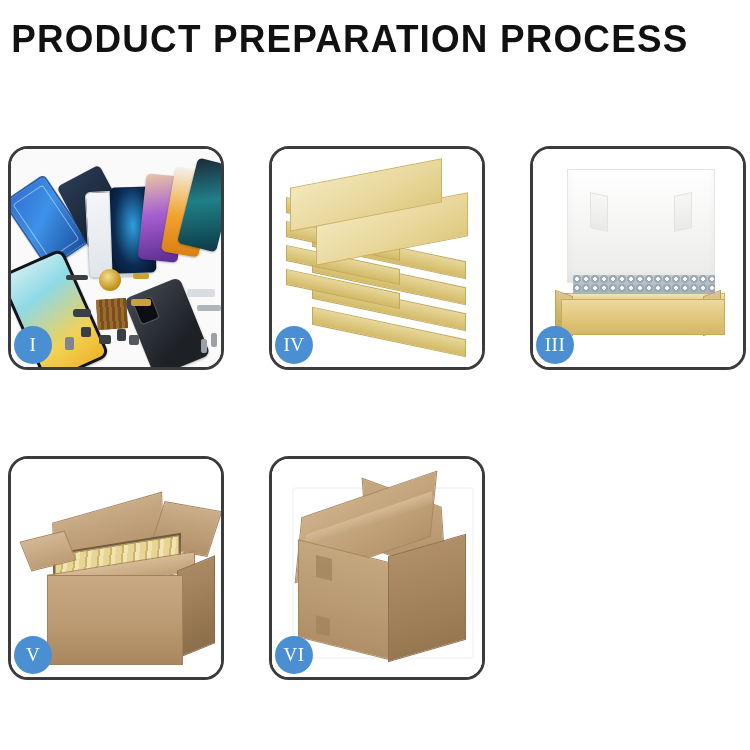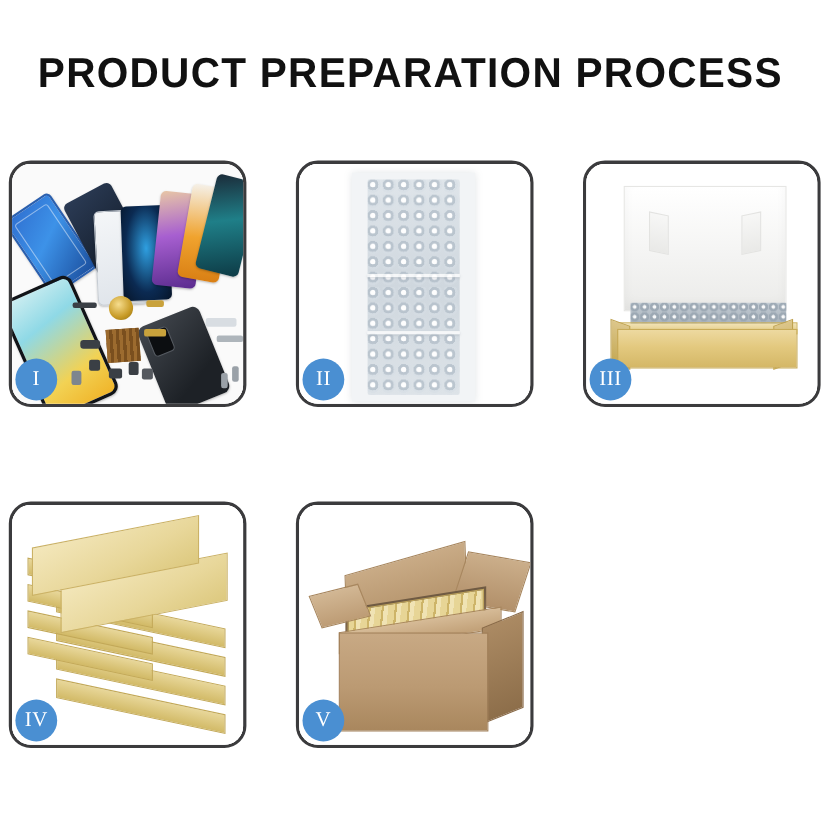--- a/index.html
+++ b/index.html
@@ -18,24 +18,23 @@
   .page {
     position: relative;
     width: 750px;
     height: 750px;
     background: #ffffff;
   }
 
   
   .header {
     position: absolute;
-    top: 48px;
+    top: 20px;
     left: 0;
     width: 746px;
-    text-align: center;
   }
   .title {
     font-family: "Liberation Sans", sans-serif;
     font-size: 38px;
     font-weight: 700;
     color: #111111;
     letter-spacing: 1.2px;
     line-height: 1;
     transform: scaleX(0.97);
     white-space: nowrap;
@@ -459,31 +458,48 @@
           <div class="prt s9"></div>
           <div class="prt s10"></div>
           <div class="prt s11"></div>
           <div class="prt s12"></div>
           <div class="prt s13"></div>
         </div>
       </div>
       <div class="badge">I</div>
     </div>
 
+
     <div class="panel">
       <div class="panel-inner">
-        <div class="scene-bubble">
-          <div class="bubble-sheet">
-            <div class="bubble-core"></div>
-            <div class="bubble-seam a"></div>
-            <div class="bubble-seam b"></div>
-          </div>
+        <div class="scene-stack">
+          <div class="stk-side s-l1"></div>
+          <div class="stk-side s-l2"></div>
+          <div class="stk-side s-l3"></div>
+          <div class="stk-side s-l4"></div>
+          <div class="stk-side s-r1"></div>
+          <div class="stk-side s-r2"></div>
+          <div class="stk-side s-r3"></div>
+          <div class="stk-side s-r4"></div>
+
+          <div class="stk stk-top2"></div>
+          <div class="stk stk-top"></div>
+
+          <div class="ph-thumb a"></div>
+          <div class="ph-thumb b"></div>
+          <div class="spec-lines a"></div>
+          <div class="lbl-txt t1">Mobile Phone Spare Parts</div>
+
+          <div class="ph-thumb c"></div>
+          <div class="ph-thumb d"></div>
+          <div class="spec-lines b"></div>
+          <div class="lbl-txt t2">Mobile Phone Spare Parts</div>
         </div>
       </div>
-      <div class="badge">II</div>
+      <div class="badge">IV</div>
     </div>
 
     <div class="panel">
       <div class="panel-inner">
         <div class="scene-openbox">
           <div class="ob-lid">
             <div class="ob-lid-tabL"></div>
             <div class="ob-lid-tabR"></div>
           </div>
           <div class="ob-bubbles"></div>
@@ -491,58 +507,44 @@
           <div class="ob-sideL"></div>
           <div class="ob-sideR"></div>
           <div class="ob-front"></div>
         </div>
       </div>
       <div class="badge">III</div>
     </div>
 
     <div class="panel">
       <div class="panel-inner">
-        <div class="scene-stack">
-          <div class="stk-side s-l1"></div>
-          <div class="stk-side s-l2"></div>
-          <div class="stk-side s-l3"></div>
-          <div class="stk-side s-l4"></div>
-          <div class="stk-side s-r1"></div>
-          <div class="stk-side s-r2"></div>
-          <div class="stk-side s-r3"></div>
-          <div class="stk-side s-r4"></div>
-
-          <div class="stk stk-top2"></div>
-          <div class="stk stk-top"></div>
-
-          <div class="ph-thumb a"></div>
-          <div class="ph-thumb b"></div>
-          <div class="spec-lines a"></div>
-          <div class="lbl-txt t1">Mobile Phone Spare Parts</div>
-
-          <div class="ph-thumb c"></div>
-          <div class="ph-thumb d"></div>
-          <div class="spec-lines b"></div>
-          <div class="lbl-txt t2">Mobile Phone Spare Parts</div>
-        </div>
-      </div>
-      <div class="badge">IV</div>
-    </div>
-
-    <div class="panel">
-      <div class="panel-inner">
         <div class="scene-carton">
           <div class="ct-flapBack"></div>
           <div class="ct-flapRight"></div>
           <div class="ct-inner"></div>
           <div class="ct-goods"></div>
           <div class="ct-flapLeft"></div>
           <div class="ct-flapFront"></div>
           <div class="ct-side"></div>
           <div class="ct-body"></div>
         </div>
       </div>
       <div class="badge">V</div>
     </div>
 
+    <div class="panel">
+      <div class="panel-inner">
+        <div class="scene-sealed">
+          <div class="sb-wrap"></div>
+          <div class="sb-top2"></div>
+          <div class="sb-top"></div>
+          <div class="sb-tape"></div>
+          <div class="sb-left"></div>
+          <div class="sb-right"></div>
+          <div class="sb-tab1"></div>
+          <div class="sb-tab2"></div>
+        </div>
+      </div>
+      <div class="badge">VI</div>
+    </div>
 
   </div>
 </div>
 
 </body></html>

